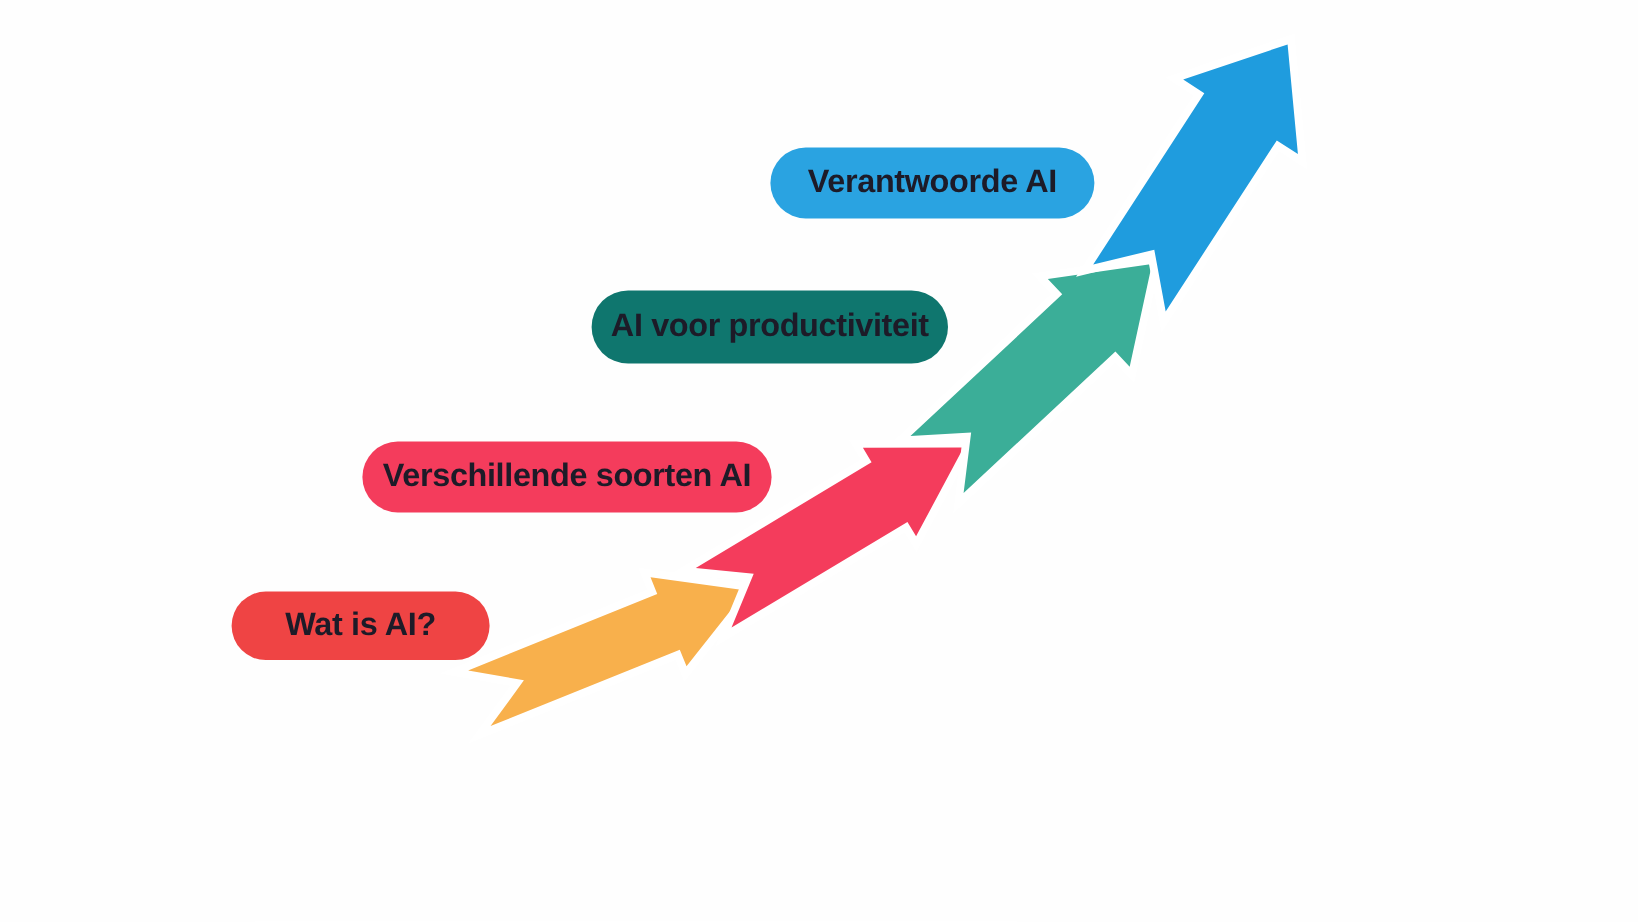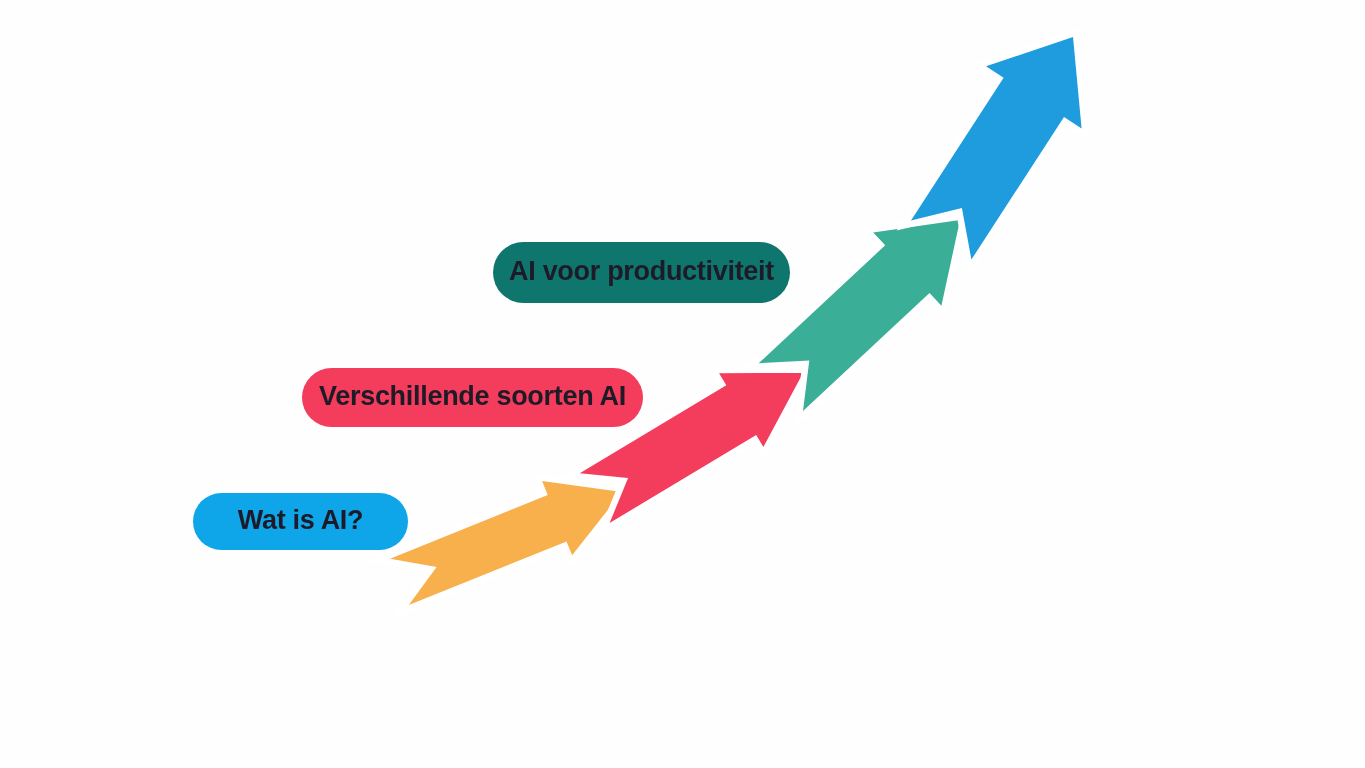--- a/index.html
+++ b/index.html
@@ -31,23 +31,26 @@
 
 <div class="stage" style="width: 1365px; height: 768px; background: rgb(254, 254, 254);">
 
   <svg class="arrows-layer" viewBox="0 0 1365 768" xmlns="http://www.w3.org/2000/svg">
     <path class="arrow" d="M390.1 558.7L547.7 495.0L542.1 481.1L622.0 492.0L572.1 555.3L566.5 541.4L408.8 605.1L436.6 566.9Z" fill="#F8B04C" stroke="#FFFFFF" stroke-width="13"></path>
     <path class="arrow" d="M579.8 473.3L726.3 385.2L719.1 373.2L803.0 373.0L763.4 446.9L756.2 434.9L609.6 523.0L628.1 478.1Z" fill="#F43C5C" stroke="#FFFFFF" stroke-width="13"></path>
     <path class="arrow" d="M758.7 363.3L885.2 245.3L873.2 232.5L960.0 220.0L941.4 305.7L929.5 292.9L803.0 410.9L809.3 360.5Z" fill="#3BAE98" stroke="#FFFFFF" stroke-width="13"></path>
     <path class="arrow" d="M911.0 220.4L1003.6 77.8L986.0 66.3L1073.0 37.0L1081.6 128.4L1064.0 117.0L971.4 259.6L961.9 208.1Z" fill="#1F9CDE" stroke="#FFFFFF" stroke-width="13"></path>
   </svg>
 
-  <div class="pill" style="left: 193px; top: 493px; width: 215px; height: 57px; border-radius: 28.5px; background: #0ea5e9; color: rgb(29, 27, 40); align-items: center;">
+  <div class="pill" style="left: 193px; top: 493px; width: 215px; height: 57px; border-radius: 28.5px; background: #ef4444; color: rgb(29, 27, 40); align-items: center;">
     <span>Wat is AI?</span>
   </div>
   <div class="pill" style="left: 302px; top: 368px; width: 341px; height: 59px; border-radius: 29.5px; background: rgb(244, 60, 92); color: rgb(29, 27, 40);">
     <span>Verschillende soorten AI</span>
   </div>
   <div class="pill" style="left: 493px; top: 242px; width: 297px; height: 61px; border-radius: 30.5px; background: #0f766e; color: rgb(29, 27, 40);">
     <span>AI voor productiviteit</span>
   </div>
+  <div class="pill" style="left: 642px; top: 123px; width: 270px; height: 59px; border-radius: 29.5px; background: rgb(42, 163, 225); color: rgb(29, 27, 40);">
+    <span>Verantwoorde AI</span>
+  </div>
 
 </div>
 
 </body></html>

